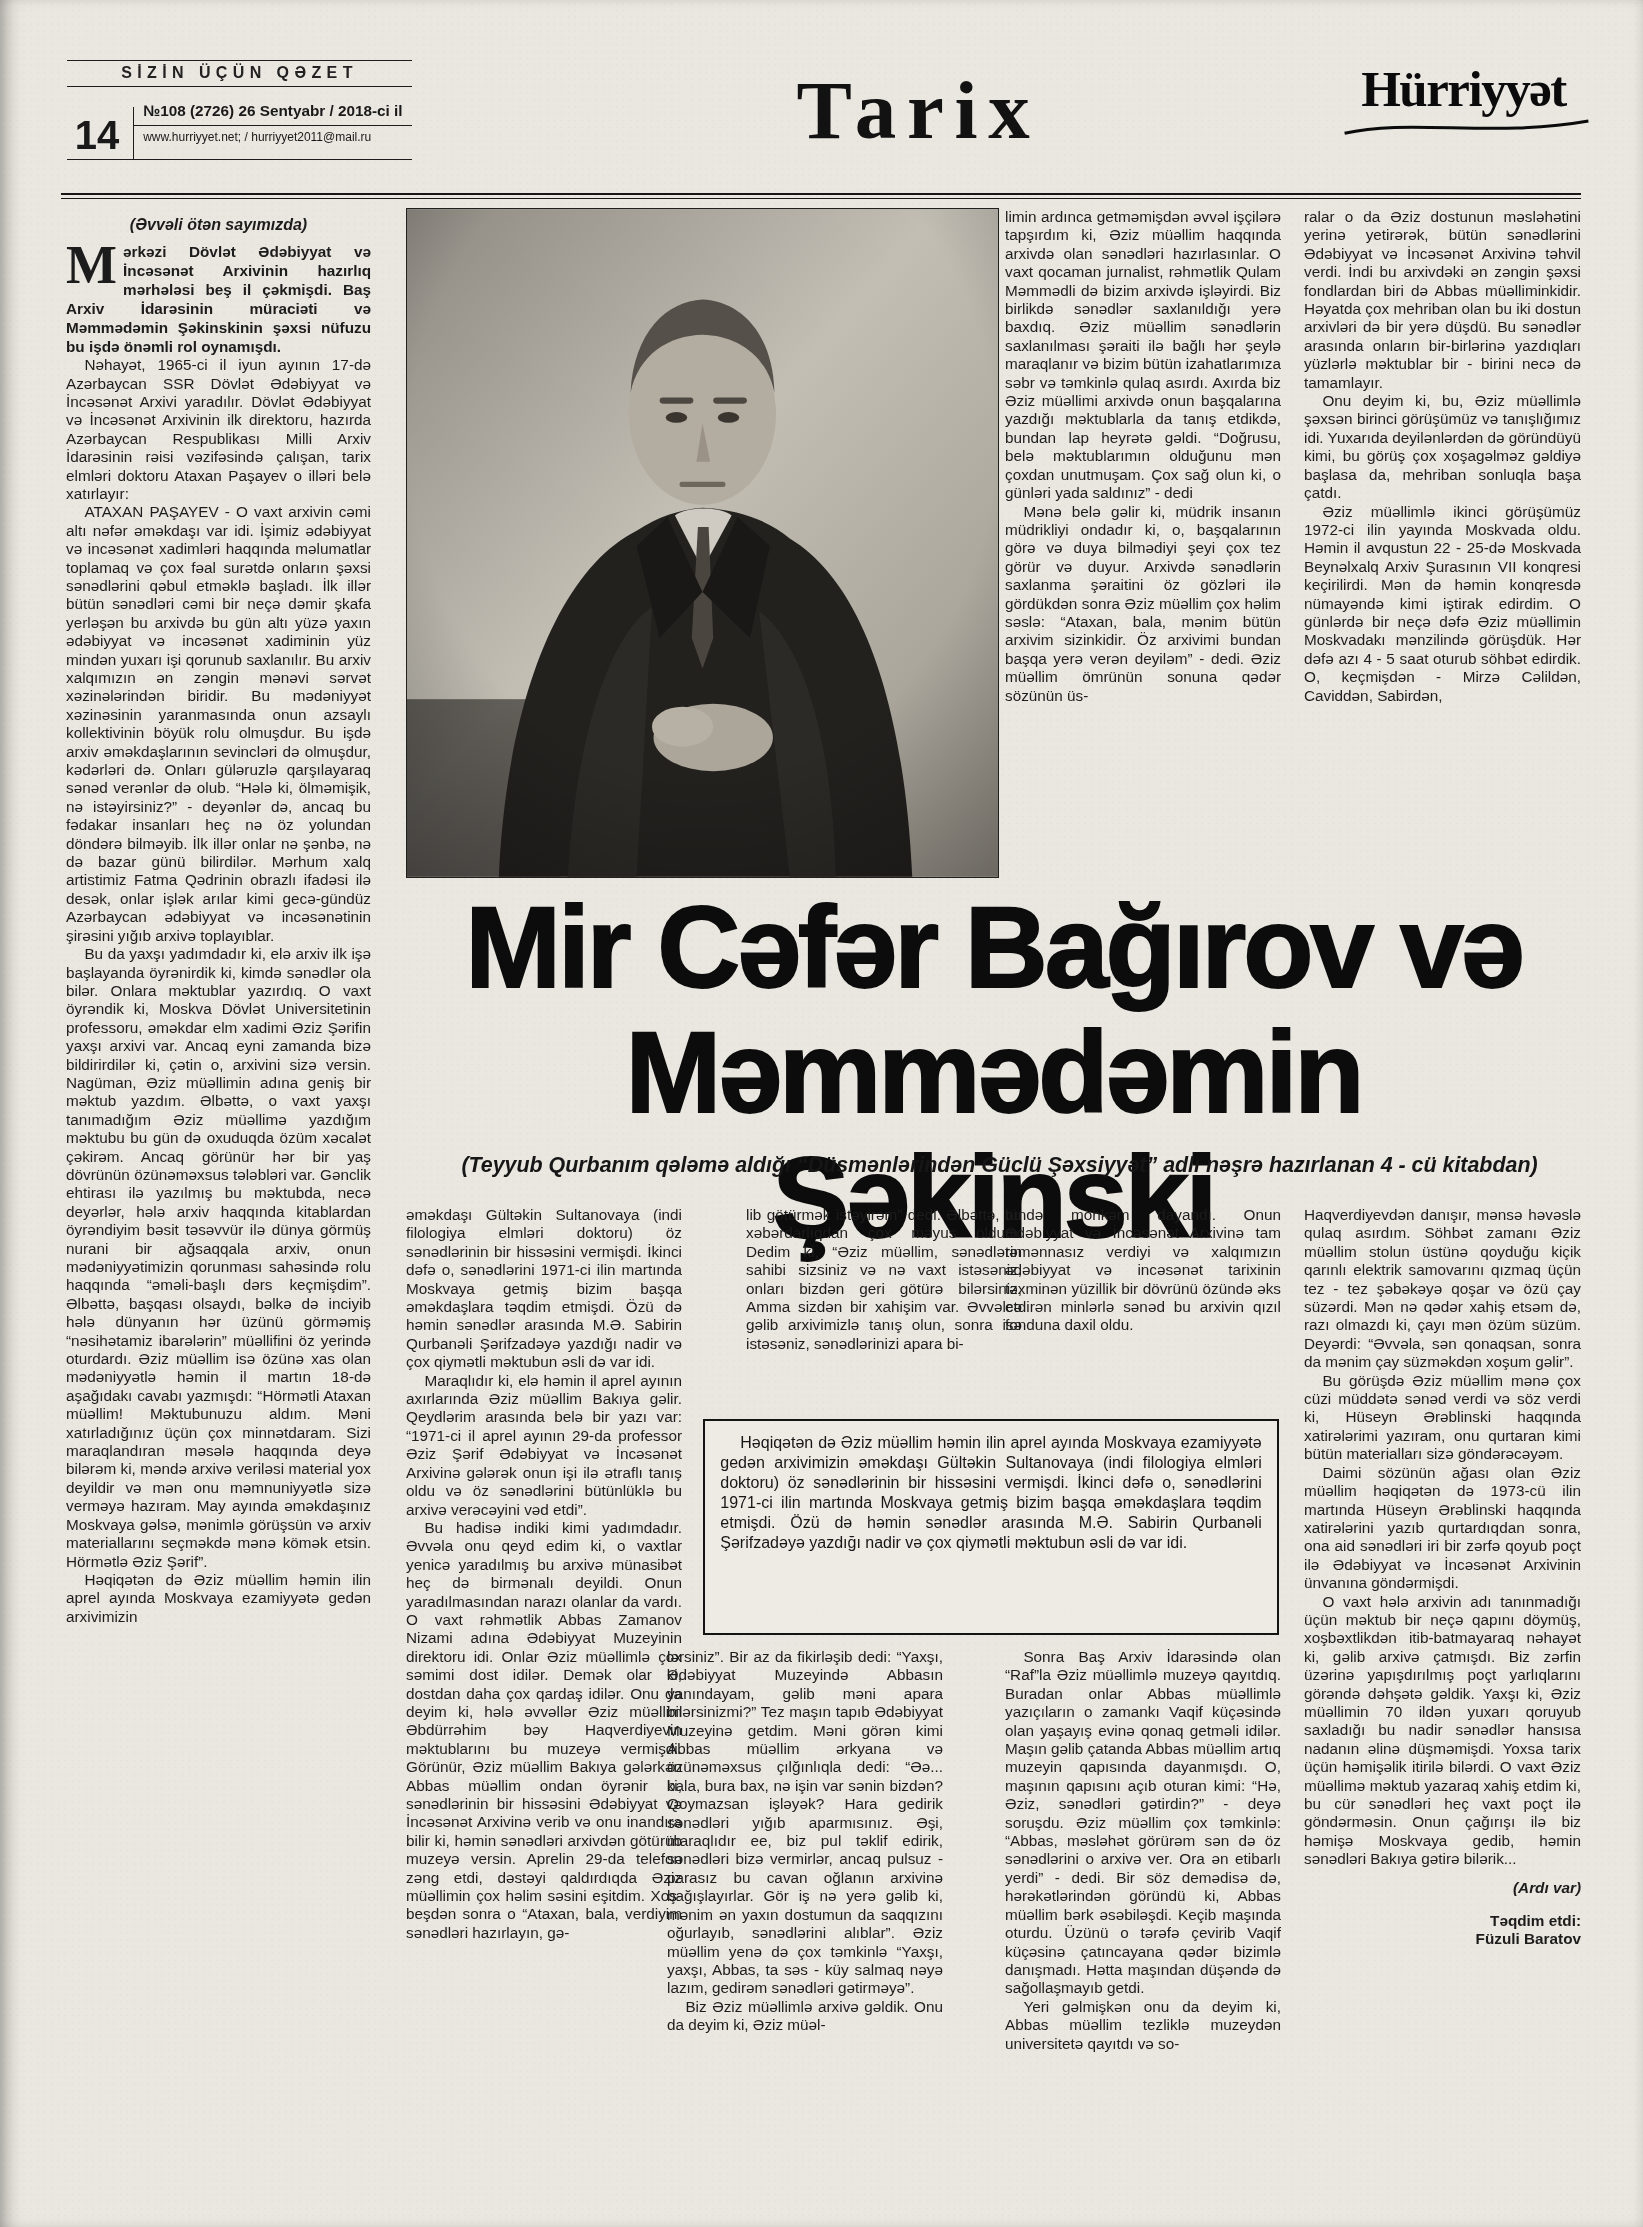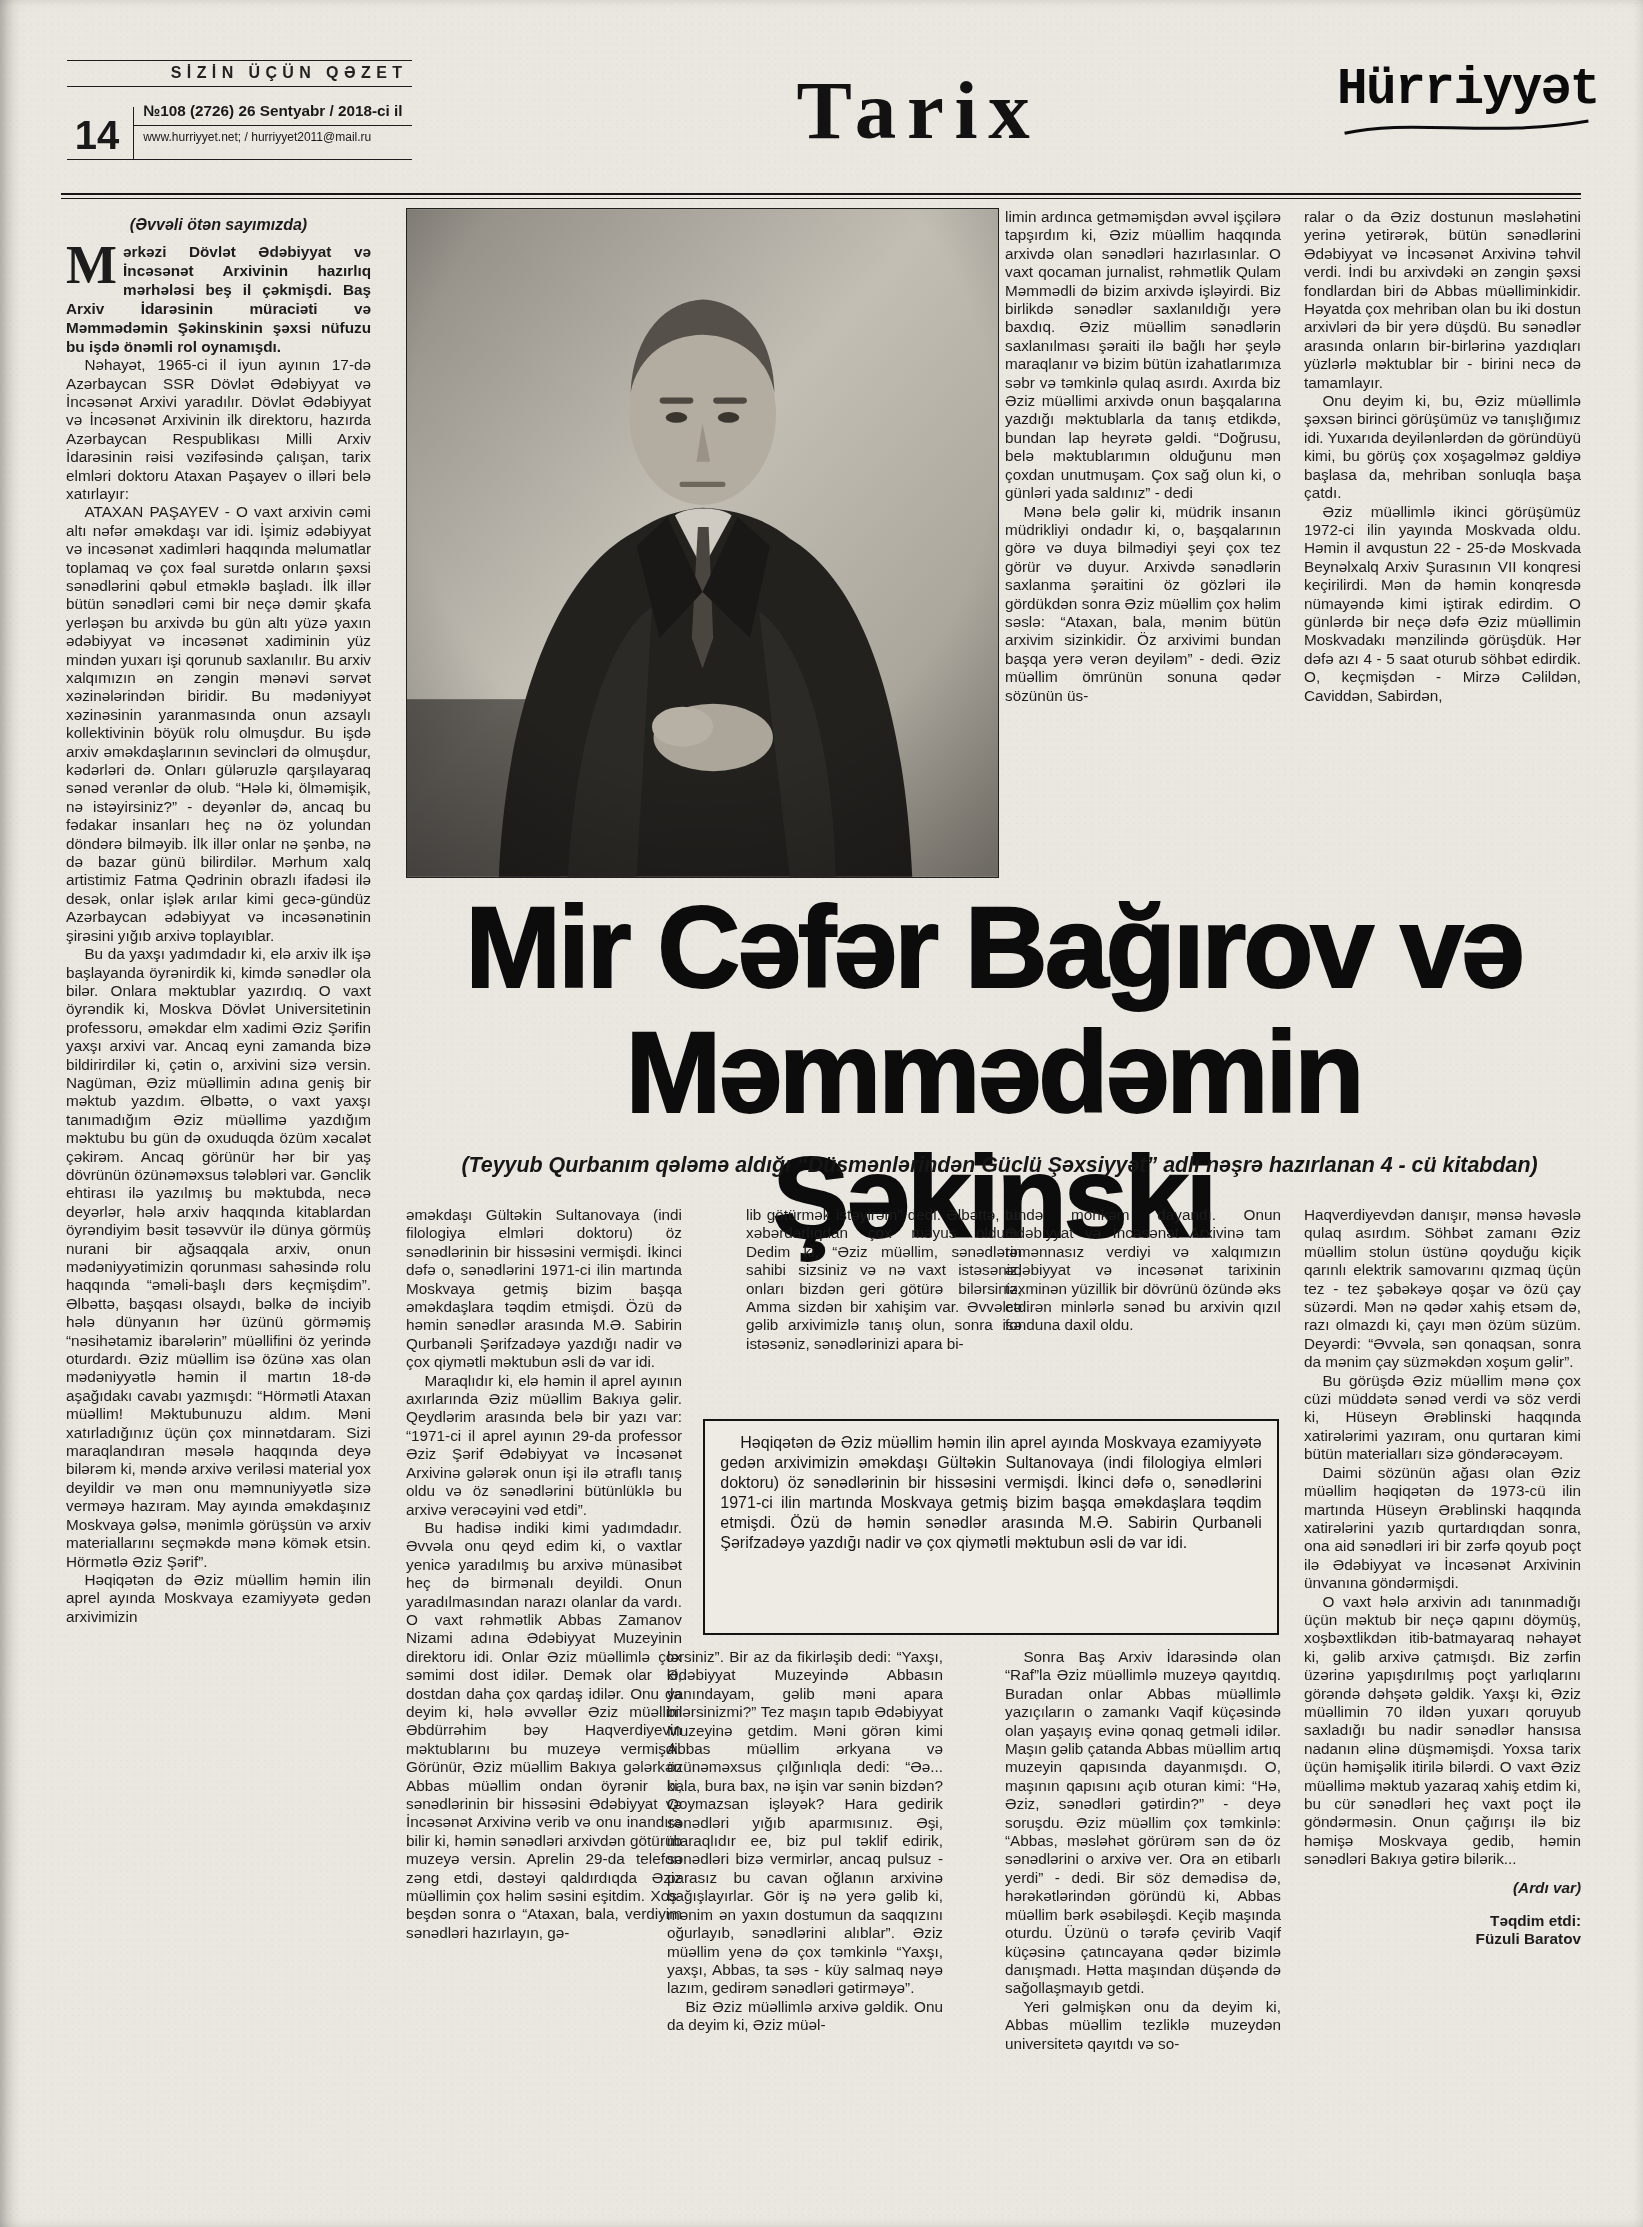--- a/index.html
+++ b/index.html
@@ -8,34 +8,34 @@
     background-color:#eae7e0;
     background-image:radial-gradient(rgba(0,0,0,0.035) 0.8px, transparent 1.1px);
     background-size:6.9px 6.9px;
     font-family:"Liberation Sans","DejaVu Sans",sans-serif;
     color:#191919;overflow:hidden;
     box-shadow:inset 13.8px 0 20px -12.3px rgba(0,0,0,0.45), inset -7.7px 0 15.3px -10.7px rgba(0,0,0,0.25);
   }
   
   .hdr-left{position:absolute;left:67px;top:60px;width:345px;}
   .tagline{font-size:16px;letter-spacing:5.4px;font-weight:bold;color:#222;
-    border-top:1.5px solid #1c1c1c;border-bottom:1.5px solid #1c1c1c;padding:3.1px 4.6px 3.8px 4.6px;text-align:right;}
+    border-top:1.5px solid #1c1c1c;border-bottom:1.5px solid #1c1c1c;padding:3.1px 4.6px 3.8px 4.6px;text-align:center;}
   .hdr-row{display:flex;border-bottom:1.5px solid #1c1c1c;}
   .pagenum{font-size:40px;font-weight:bold;padding:7.7px 13.8px 4.6px 7.7px;border-right:1.5px solid #1c1c1c;line-height:1;margin-top:20px;}
   .issue-block{flex:1;display:flex;flex-direction:column;justify-content:center;}
   .issue{font-size:15.3px;font-weight:bold;padding:6.1px 7.7px 4.6px 9.2px;border-bottom:1.1px solid #1c1c1c;}
   .contact{font-size:12px;padding:4.6px 7.7px 6.1px 9.2px;}
   .section-title{
     position:absolute;left:704px;top:69px;width:429px;text-align:center;
     font-family:"Liberation Serif","DejaVu Serif",serif;font-size:83px;font-weight:bold;
     letter-spacing:10.7px;color:#121212;line-height:1;
   }
   .masthead{
-    position:absolute;right:54px;top:64px;width:253px;text-align:left;
-    font-family:Liberation Mono, monospace;font-weight:bold;
+    position:absolute;right:54px;top:64px;width:253px;text-align:center;
+    font-family:Liberation Serif, serif;font-weight:bold;
     font-size:51px;letter-spacing:-1.5px;color:#0b0b0b;line-height:1;
   }
   .masthead-swash{position:absolute;right:51px;top:115px;width:253px;height:26px;}
   .hdr-rule{position:absolute;left:61px;top:193px;width:1520px;border-top:2.3px solid #161616;}
   .hdr-rule2{position:absolute;left:61px;top:198px;width:1520px;border-top:0.8px solid #161616;}
   
   .col{position:absolute;text-align:justify;font-size:15.3px;line-height:18.4px;color:#1c1c1c;overflow:hidden;}
   .col p{margin:0;text-indent:18.4px;}
   .col p.noindent{text-indent:0;}
   .col p.lead{font-weight:bold;line-height:19px;}

